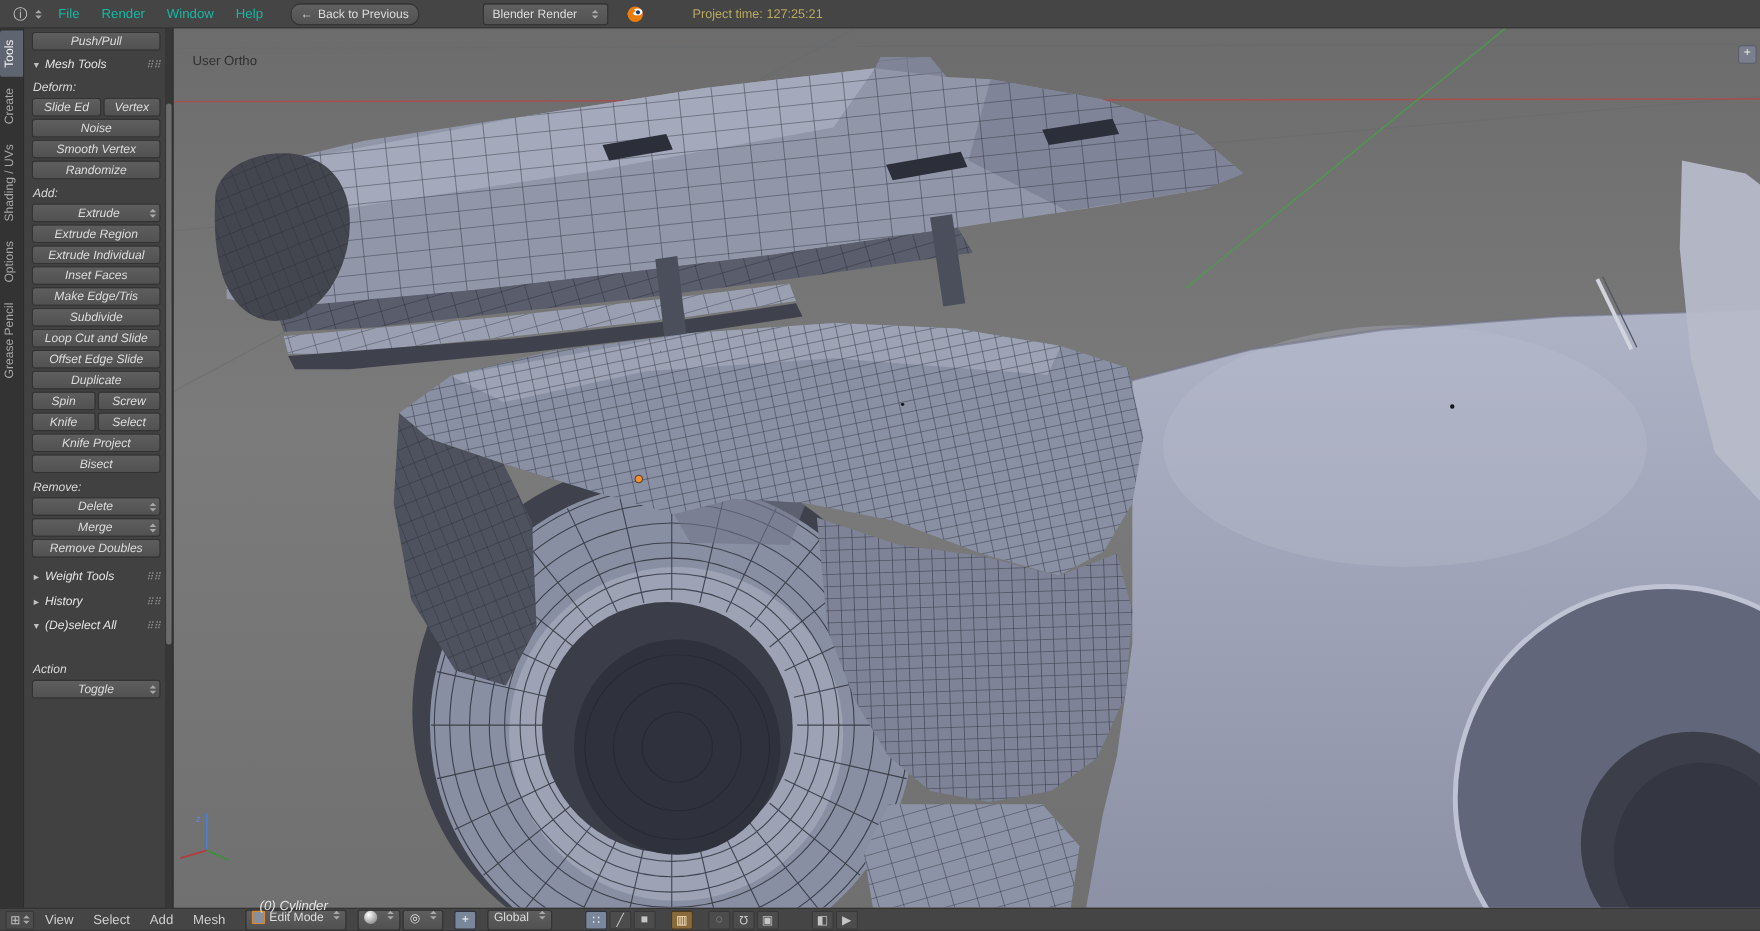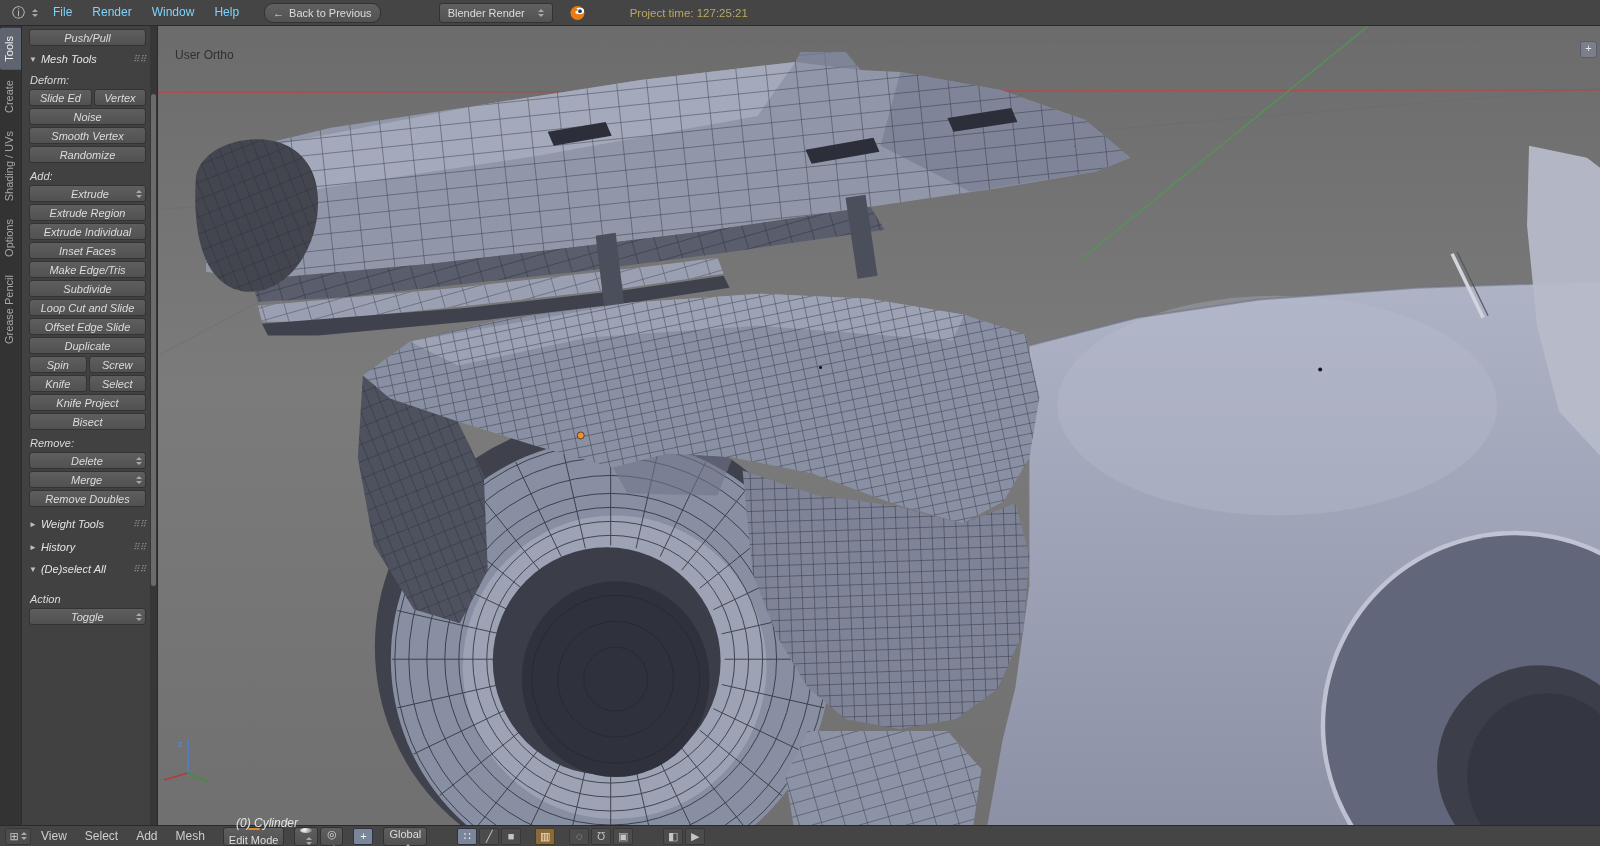--- a/index.html
+++ b/index.html
@@ -3,21 +3,21 @@
 <meta charset="utf-8">
 <style>
   html,body{margin:0;padding:0;background:#222;}
   .app{width:1600px;height:846px;display:flex;flex-direction:column;
        font-family:"Liberation Sans",sans-serif;overflow:hidden;position:relative;background:#454545;}
 
   
   .topbar{flex:0 0 26px;height:26px;background:#454545;border-bottom:1px solid #2a2a2a;
           display:flex;align-items:center;padding:0 8px;box-sizing:border-box;gap:2px;}
   .appicon{display:flex;align-items:center;gap:2px;color:#c9c9c9;font-size:13px;padding:0 4px;}
-  .menu{color:#7dd3fc;font-size:12px;padding:0 9px;line-height:25px;cursor:default;}
+  .menu{color:#14b8a6;font-size:12px;padding:0 9px;line-height:25px;cursor:default;}
   .tb-btn{display:flex;align-items:center;gap:5px;height:18px;padding:0 8px;
           background:linear-gradient(#606060,#525252);border:1px solid #323232;border-radius:9px;
           color:#ddd;font-size:11px;}
   .tb-dd{border-radius:3px;min-width:96px;justify-content:space-between;}
   .chev{display:flex;flex-direction:column;gap:2px;margin-left:5px;}
   .chev i{width:0;height:0;border-left:3px solid transparent;border-right:3px solid transparent;}
   .chev .up{border-bottom:3px solid #a8a8a8;}
   .chev .dn{border-top:3px solid #a8a8a8;}
   .stats{color:#b4b4b4;font-size:11.5px;margin-left:10px;white-space:nowrap;}
   .ptime{color:#b9a95f;font-size:11.5px;margin-left:42px;white-space:nowrap;}
@@ -53,22 +53,22 @@
   .vlabel{position:absolute;left:17px;top:22px;font-size:12px;color:#303030;}
   .olabel{position:absolute;left:78px;top:790px;font-size:12px;color:#e5e5e5;font-style:italic;}
   .plus-handle{position:absolute;right:3px;top:15px;width:15px;height:15px;background:rgba(125,130,145,.85);
                border:1px solid #5a5e6a;border-radius:3px;color:#e8e8e8;font-size:11px;line-height:13px;
                text-align:center;}
 
   
   .bottombar{flex:0 0 21px;height:21px;background:#454545;border-top:1px solid #2a2a2a;
              display:flex;align-items:center;padding:0 5px;box-sizing:border-box;gap:2px;}
   .fmenu{color:#cfcfcf;font-size:12px;padding:0 8px;line-height:20px;}
-  .fbtn{display:flex;align-items:center;height:17px;background:linear-gradient(#5e5e5e,#515151);
-        border:1px solid #323232;border-radius:3px;padding:0 5px;color:#ddd;font-size:11px;gap:4px;flex-direction:column;}
+  .fbtn{display:flex;align-items:flex-start;height:17px;background:linear-gradient(#5e5e5e,#515151);
+        border:1px solid #323232;border-radius:3px;padding:0 5px;color:#ddd;font-size:11px;gap:4px;}
   .ibtn{width:20px;height:17px;display:flex;align-items:center;justify-content:center;
         background:#4c4c4c;border:1px solid #383838;color:#c5c5c5;font-size:11px;border-radius:2px;box-sizing:border-box;}
   .ibtn.active{background:#7a8699;color:#f2f4f8;border-color:#2f3440;}
   .ibtn.active-orange{background:#8a6a3a;color:#ffe9c9;border-color:#4a3a1f;}
   .mode-cube{width:10px;height:10px;background:#8a8f9c;border:1px solid #d98a2e;border-radius:1px;}
   .sphere{width:12px;height:12px;border-radius:50%;background:radial-gradient(circle at 35% 30%,#ffffff,#9a9a9a 70%,#6f6f6f);}
   .magnet{display:inline-block;transform:rotate(180deg);font-size:11px;}
   .gap8{margin-left:8px;}.gap12{margin-left:12px;}.gap28{margin-left:28px;}
 </style>
 </head>
@@ -192,21 +192,21 @@
       <div class="phead" style="margin-top:7px;">
         <span class="tri">►</span>
         <span>History</span>
         <span class="dots">⠿⠿</span>
       </div>
       <div class="phead" style="margin-top:6px;">
         <span class="tri">▼</span>
         <span>(De)select All</span>
         <span class="dots">⠿⠿</span>
       </div>
-      <div class="slabel" style="margin-top:14px;">Action</div>
+      <div class="slabel" style="margin-top:24px;">Action</div>
       <div class="btn dd">
         <span>Toggle</span>
         <span class="chev">
             <i class="up"></i>
             <i class="dn"></i>
           </span>
       </div>
     </div>
 
     <div class="scrollcol">

